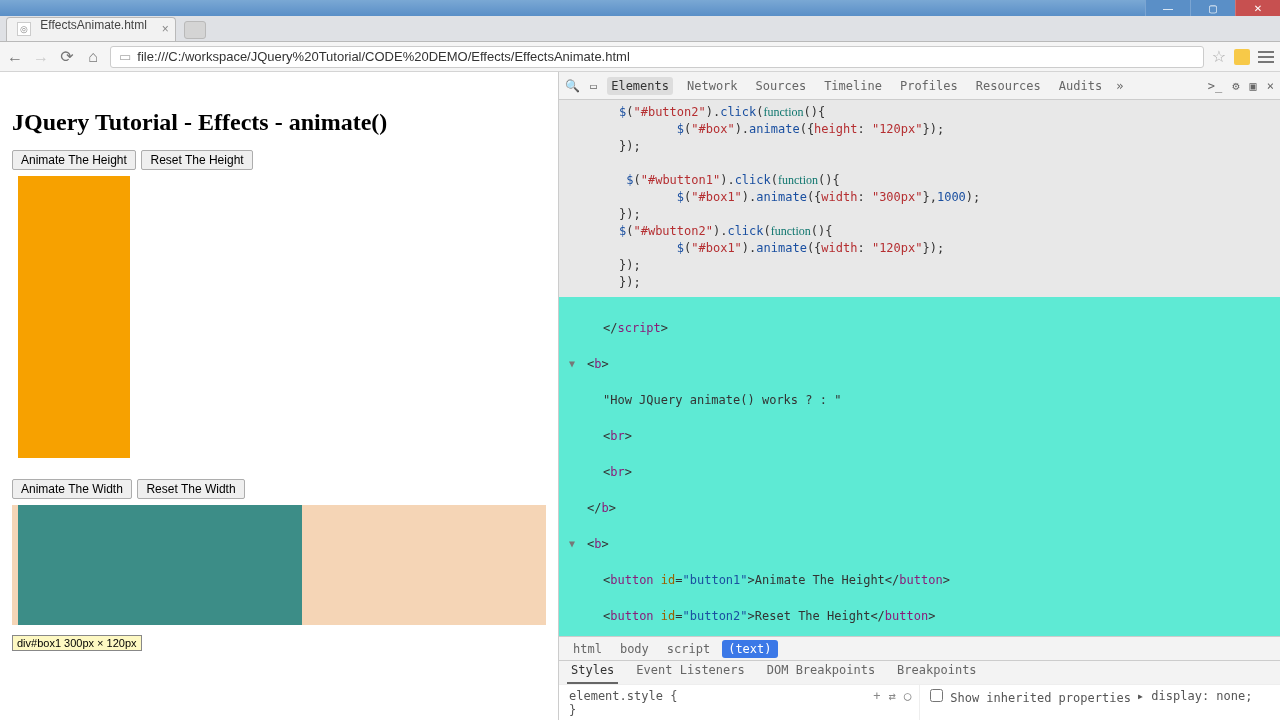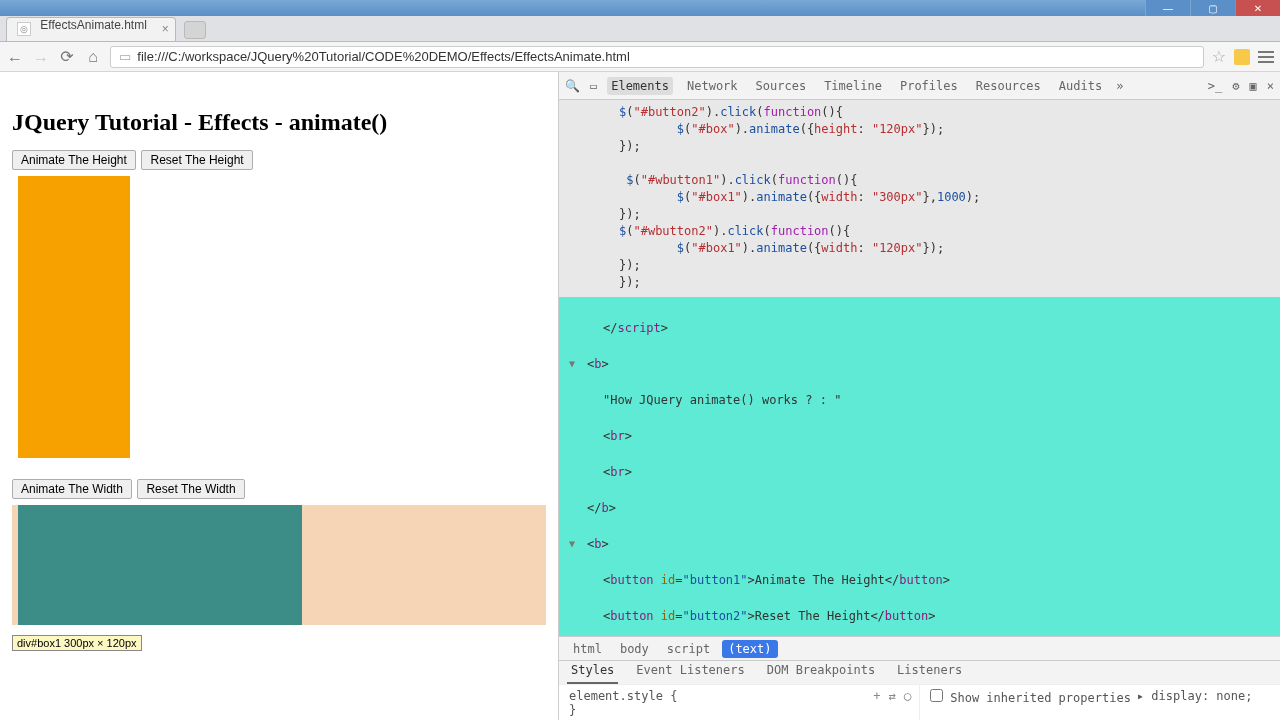--- a/index.html
+++ b/index.html
@@ -52,21 +52,21 @@
 .code-white { background:#5eead4; padding:4px 8px 4px 12px; white-space:pre; overflow:auto; line-height:18px; flex:1; position:relative;}
 .code-white .disclose { position:absolute; left:2px; color:#777; font-size:10px; cursor:pointer;}
 
 .tk-tag { color:#8a1d7a;}
 .tk-attr { color:#9b5f00;}
 .tk-str { color:#1a4fa0;}
 .tk-sel { color:#b52e31;}
 .tk-fn { color:#1a4fa0;}
 .tk-prop { color:#b52e31;}
 .tk-num { color:#1a4fa0;}
-.tk-kw { color:#a21caf;}
+.tk-kw { color:#0f766e;font-family:Liberation Serif, serif;}
 .indent1{padding-left:16px;} .indent2{padding-left:32px;}
 
 
 .crumb { height:24px; border-top:1px solid #ccc; background:#f3f3f3; display:flex; align-items:center; padding:0 8px; gap:6px; font-size:12px;}
 .crumb span{ color:#666; padding:2px 6px; border-radius:3px; cursor:pointer;}
 .crumb .sel{ background:#3b78e7; color:#fff;}
 
 
 .stylesbar { height:24px; border-top:1px solid #ccc; background:#f3f3f3; display:flex; padding:0 8px; font-size:12px; gap:14px;}
 .stylesbar .stab{ color:#666; cursor:pointer; padding:2px 4px;}
@@ -190,21 +190,21 @@
         <span>html</span>
         <span>body</span>
         <span>script</span>
         <span class="sel">(text)</span>
       </div>
 
       <div class="stylesbar">
         <span class="stab active">Styles</span>
         <span class="stab">Event Listeners</span>
         <span class="stab">DOM Breakpoints</span>
-        <span class="stab">Listeners</span>
+        <span class="stab">Breakpoints</span>
       </div>
       <div class="stylesbody">
         <div class="stylescol" style="position:relative;">
           <div>element.style {</div>
           <div>}</div>
           <div class="plus" style="position:absolute; right:8px; top:4px;">
             <span>+</span>
             <span>⇄</span>
             <span>◯</span>
           </div>

